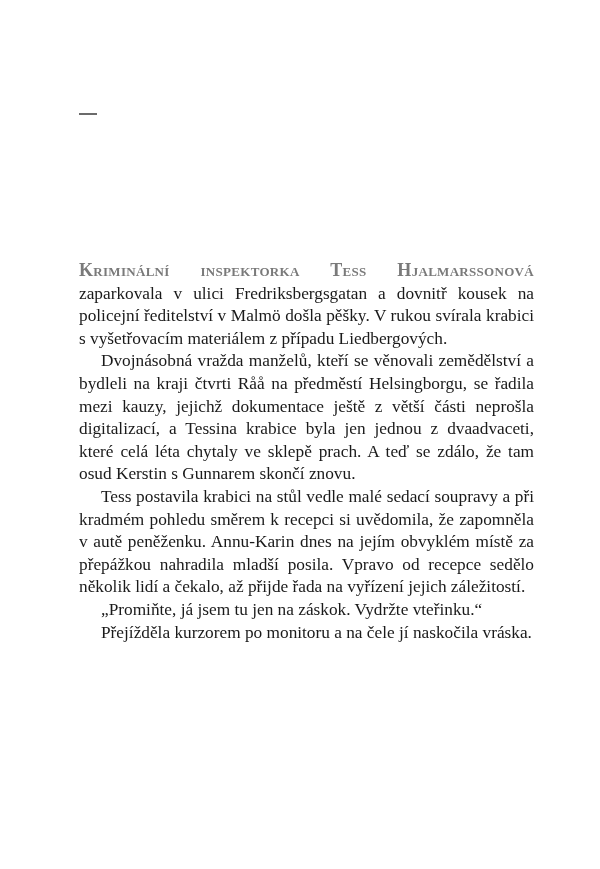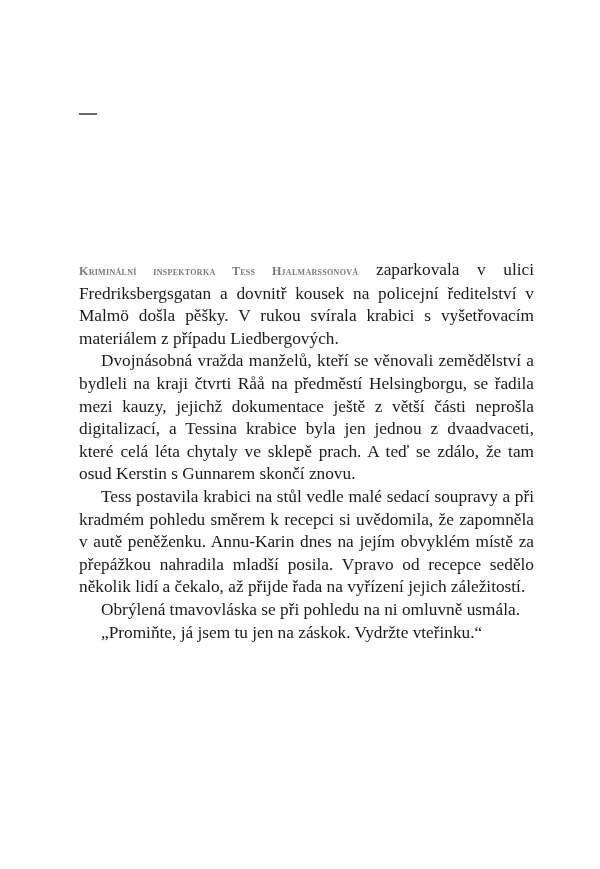--- a/index.html
+++ b/index.html
@@ -39,30 +39,30 @@
       text-indent: 22px;
     }
     .text-block p.first {
       text-indent: 0;
     }
     .smallcaps {
       font-variant: small-caps;
       color: #7a7a7a;
       letter-spacing: 0.3px;
       font-weight: bold;
-      font-size: 12px;
+      font-size: 18px;
     }
     .italic {
       font-style: italic;
     }
   </style>
 </head>
 <body>
 
 <div class="chapter-dash"></div>
 
 <div class="text-block">
   <p class="first"><span class="smallcaps">Kriminální inspektorka Tess Hjalmarssonová</span><span> zaparkovala v ulici Fredriksbergsgatan a dovnitř kousek na policejní ředitelství v Malmö došla pěšky. V rukou svírala krabici s vyšetřovacím materiálem z případu Liedbergových.</span></p>
   <p><span>Dvojnásobná vražda manželů, kteří se věnovali zemědělství a bydleli na kraji čtvrti Råå na předměstí Helsingborgu, se řadila mezi kauzy, jejichž dokumentace ještě z větší části neprošla digitalizací, a Tessina krabice byla jen jednou z dvaadvaceti, které celá léta chytaly ve sklepě prach. A teď se zdálo, že tam osud Kerstin s Gunnarem skončí znovu.</span></p>
   <p><span>Tess postavila krabici na stůl vedle malé sedací soupravy a při kradmém pohledu směrem k recepci si uvědomila, že zapomněla v autě peněženku. Annu-Karin dnes na jejím obvyklém místě za přepážkou nahradila mladší posila. Vpravo od recepce sedělo několik lidí a čekalo, až přijde řada na vyřízení jejich záležitostí.</span></p>
-  <p><span>Obrýlená tmavovláska se při pohledu na ni omluvně usmála.</span></p>
   <p><span>„Promiňte, já jsem tu jen na záskok. Vydržte vteřinku.“</span></p>
+  <p><span>Přejížděla kurzorem po monitoru a na čele jí naskočila vráska.</span></p>
 </div>
 
 </body></html>

